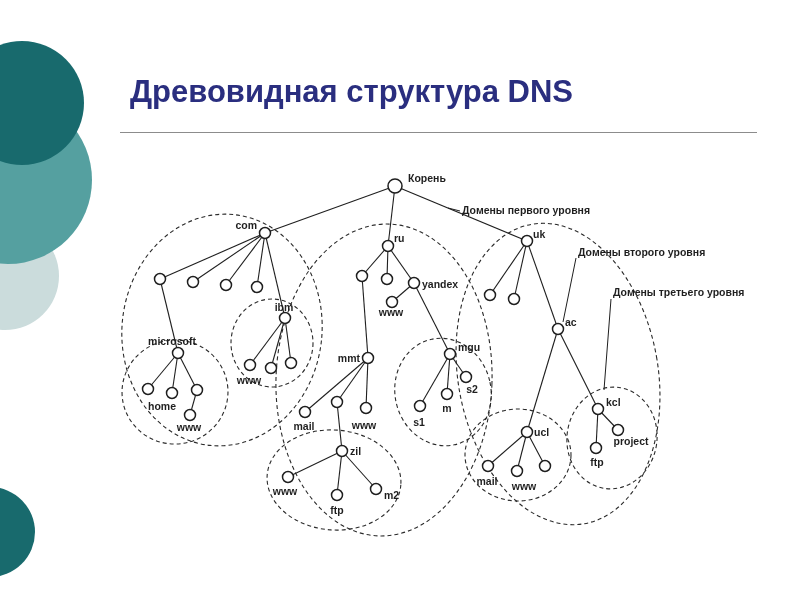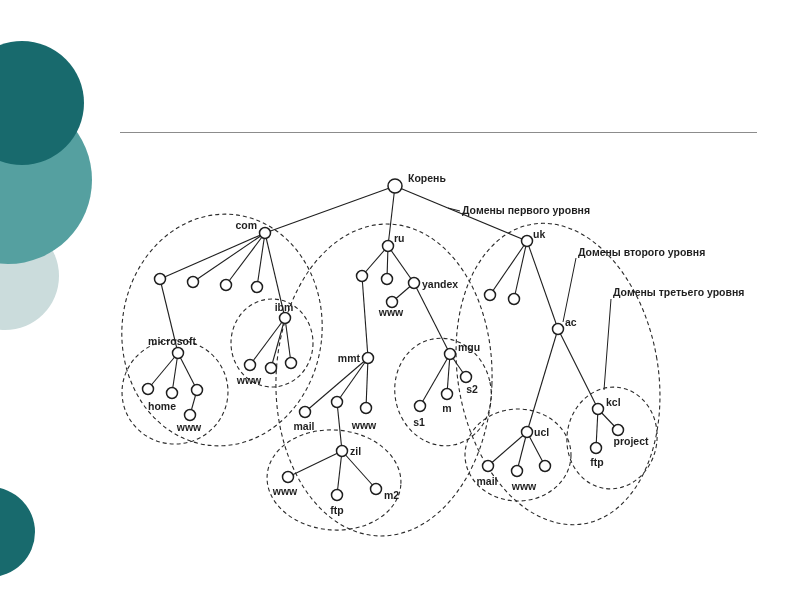--- a/index.html
+++ b/index.html
@@ -46,20 +46,21 @@
 </head>
 <body>
 
 <div class="slide">
   <div id="deco">
       <div class="deco-circle" style="left: -49px; top: 222px; height: 108px; width: 108px; background: rgb(203, 220, 220);"></div>
       <div class="deco-circle" style="left: -76px; top: 96px; height: 168px; width: 168px; background: rgb(85, 160, 160);"></div>
       <div class="deco-circle" style="left: -40px; top: 41px; height: 124px; width: 124px; background: rgb(24, 106, 109);"></div>
       <div class="deco-circle" style="left: -55px; top: 487px; height: 90px; width: 90px; background: rgb(24, 106, 109);"></div>
     </div>
+  <h1 class="title">Древовидная структура DNS</h1>
   <div class="divider"></div>
   <svg id="diagram" class="diagram" width="800" height="600" viewBox="0 0 800 600">
       <ellipse cx="222" cy="330" rx="100" ry="116" transform="rotate(6 222 330)" class="blob"></ellipse>
       <ellipse cx="272" cy="343" rx="41" ry="44" transform="rotate(0 272 343)" class="blob"></ellipse>
       <ellipse cx="175" cy="392" rx="53" ry="52" transform="rotate(-8 175 392)" class="blob"></ellipse>
       <ellipse cx="384" cy="380" rx="108" ry="156" transform="rotate(2 384 380)" class="blob"></ellipse>
       <ellipse cx="443" cy="392" rx="48" ry="54" transform="rotate(-12 443 392)" class="blob"></ellipse>
       <ellipse cx="334" cy="480" rx="67" ry="50" transform="rotate(4 334 480)" class="blob"></ellipse>
       <ellipse cx="558" cy="374" rx="100" ry="152" transform="rotate(-10 558 374)" class="blob"></ellipse>
       <ellipse cx="518" cy="455" rx="53" ry="46" transform="rotate(0 518 455)" class="blob"></ellipse>

